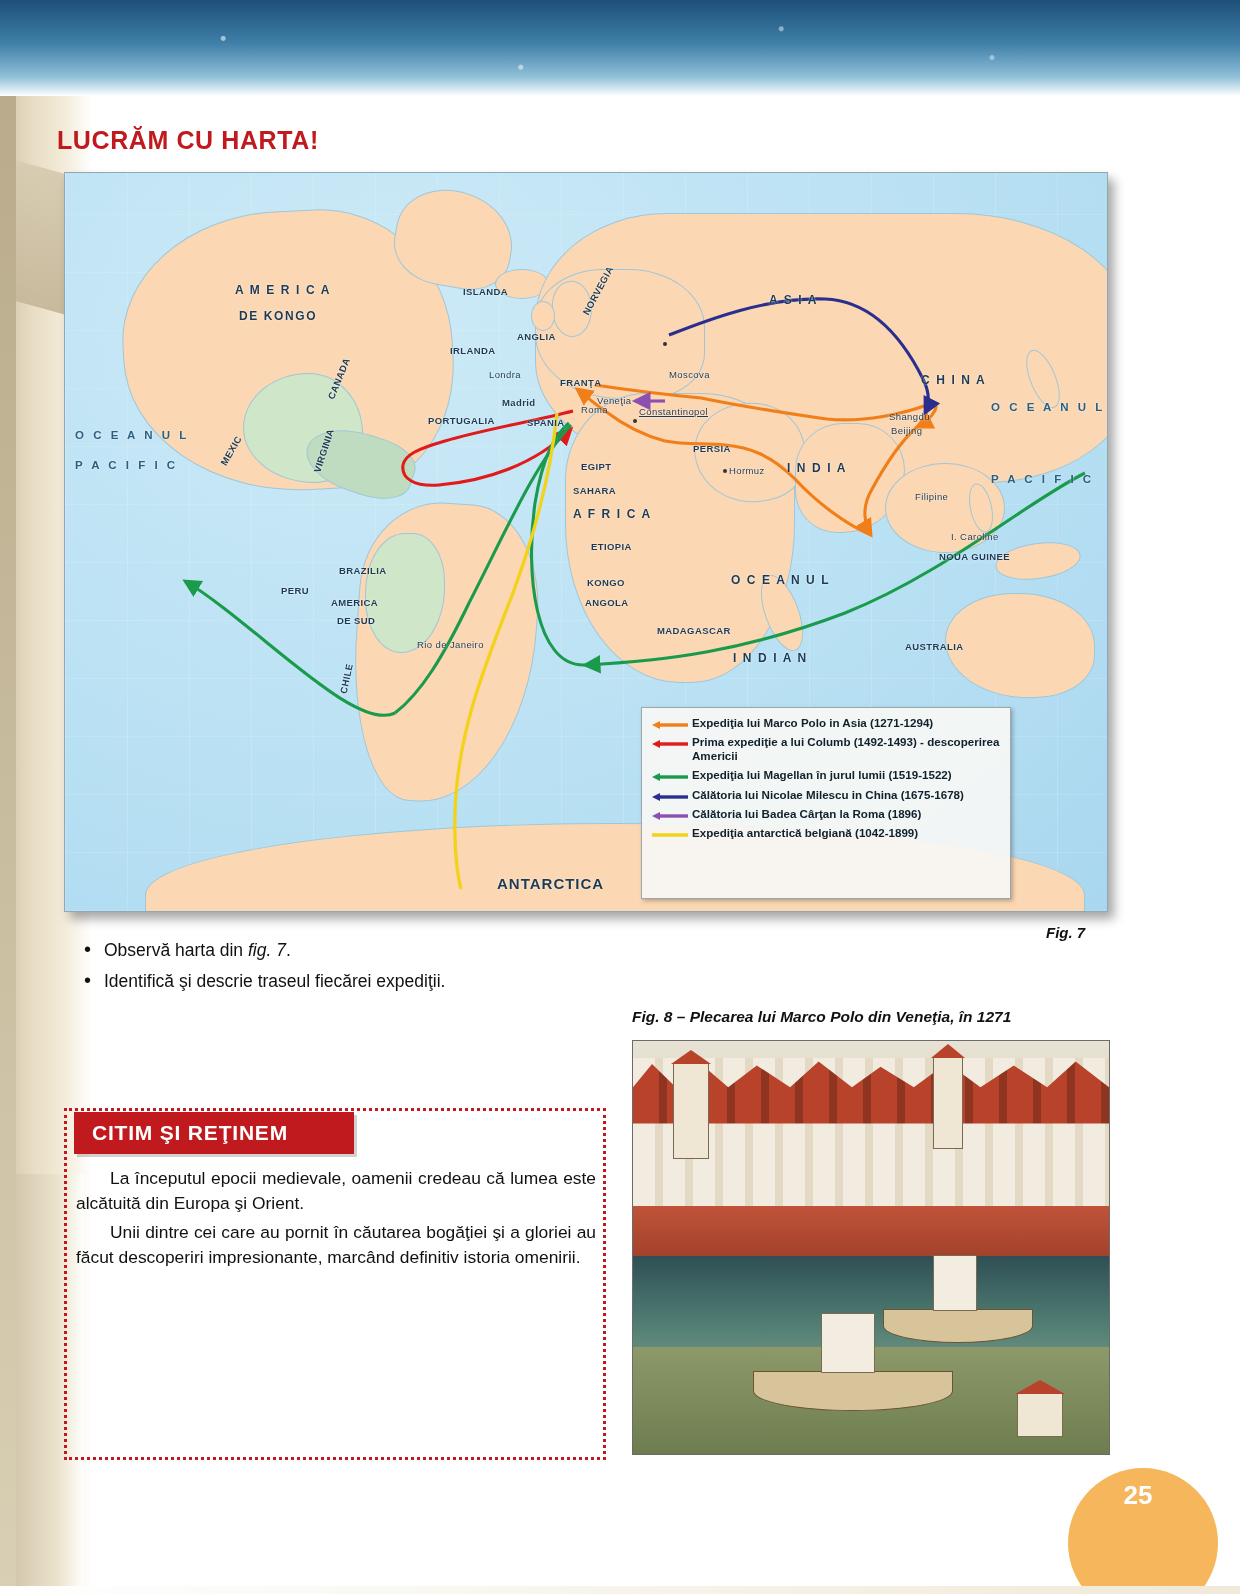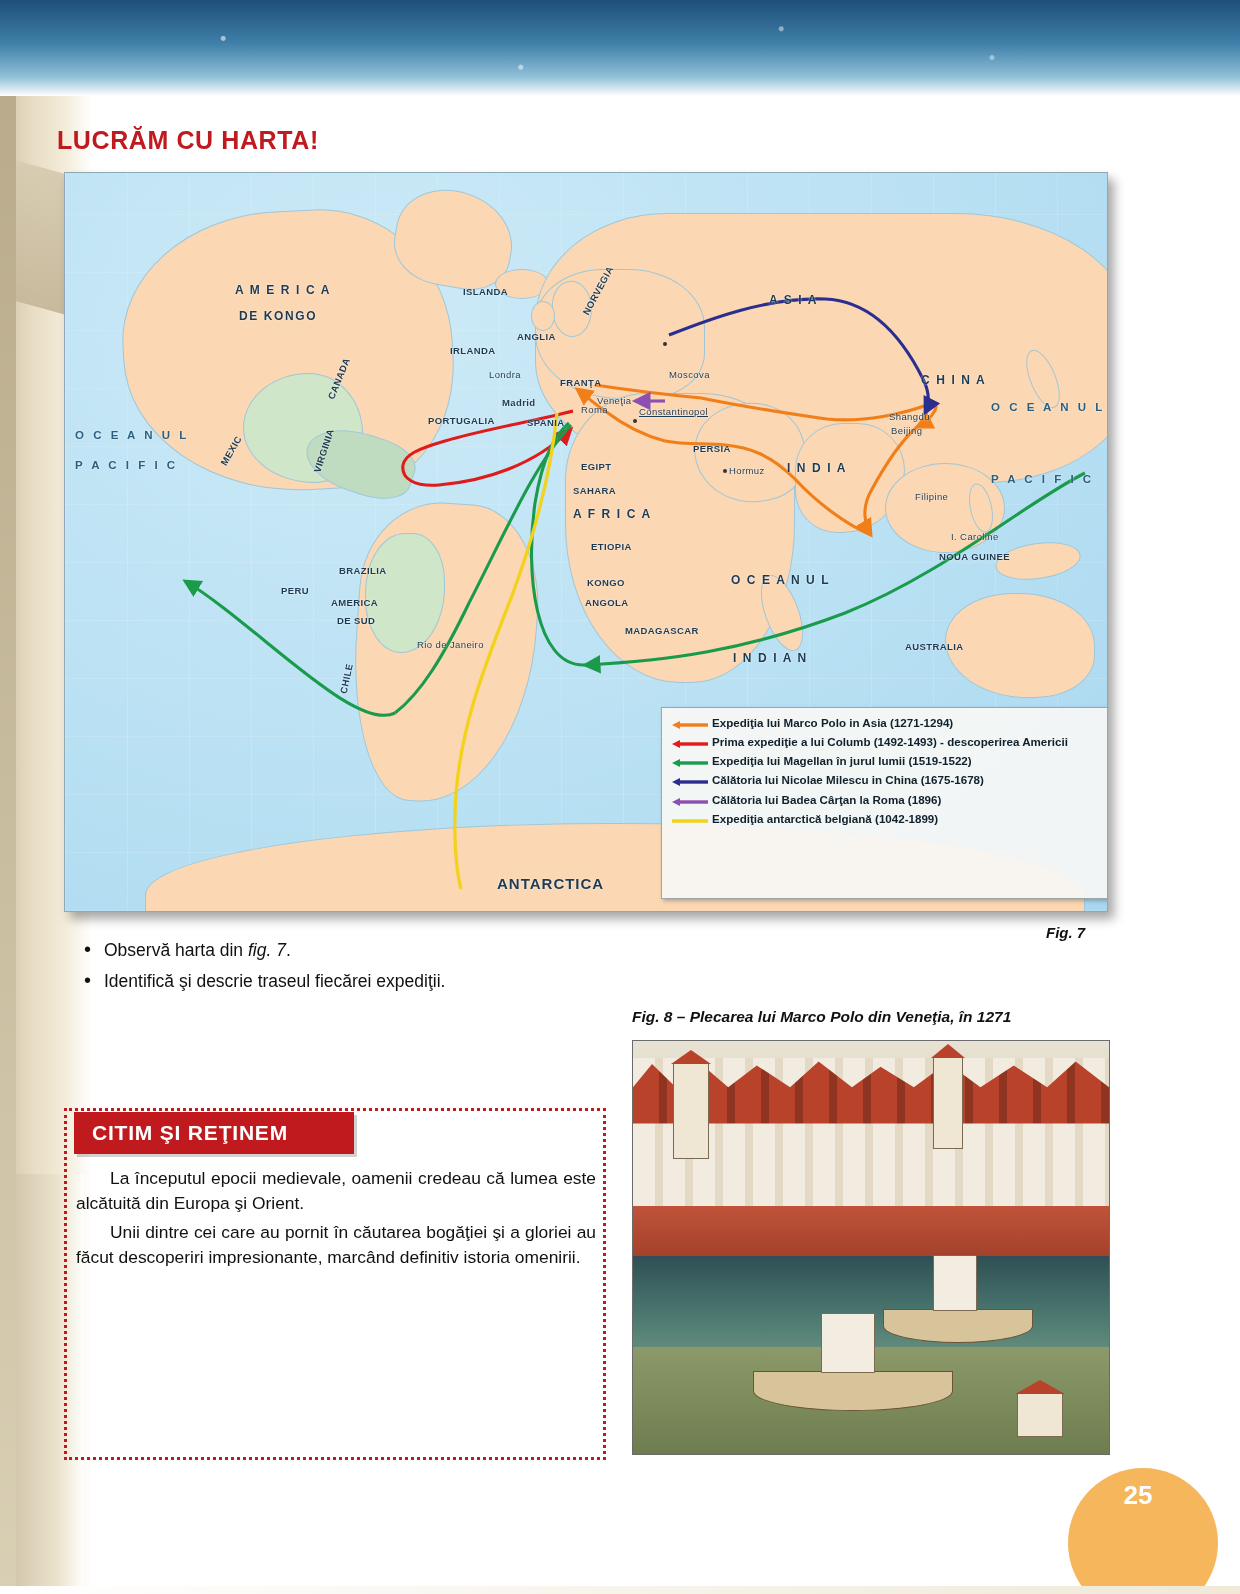--- a/index.html
+++ b/index.html
@@ -142,21 +142,21 @@
   .map-label.rot-vir { transform: rotate(-72deg); }
   .map-label.rot-mex { transform: rotate(-60deg); }
   .map-label.rot-chile { transform: rotate(-78deg); }
   .map-label.rot-norv { transform: rotate(-62deg); }
   .city-dot {
     position: absolute; width: 4px; height: 4px; background: #333; border-radius: 50%;
   }
 
   
   .legend {
-    position: absolute; left: 596px; top: 534px; width: 452px; height: 192px;
+    position: absolute; left: 576px; top: 534px; width: 370px; height: 192px;
     background: rgba(247,247,245,.92);
     border: 1px solid #9aa7ad;
     box-shadow: 2px 2px 4px rgba(0,0,0,.25);
     padding: 8px 10px 6px 10px;
   }
   .legend-row {
     display: flex; align-items: flex-start; margin-bottom: 5px;
   }
   .legend-arrow { width: 40px; flex: 0 0 40px; padding-top: 4px; }
   .legend-arrow svg { display: block; }
@@ -370,21 +370,21 @@
   <div class="map-label sm" style="left:628px;top:270px;">PERSIA</div>
   <div class="map-label sm" style="left:664px;top:292px;font-weight:normal;">Hormuz</div>
   <div class="city-dot" style="left:658px;top:296px;"></div>
   <div class="map-label" style="left:722px;top:288px;">I N D I A</div>
   <div class="map-label sm" style="left:516px;top:288px;">EGIPT</div>
   <div class="map-label sm" style="left:460px;top:312px;padding-left:48px;">SAHARA</div>
   <div class="map-label" style="left:508px;top:334px;">A F R I C A</div>
   <div class="map-label sm" style="left:526px;top:368px;">ETIOPIA</div>
   <div class="map-label sm" style="left:522px;top:404px;">KONGO</div>
   <div class="map-label sm" style="left:520px;top:424px;">ANGOLA</div>
-  <div class="map-label sm" style="left:560px;top:452px;">MADAGASCAR</div>
+  <div class="map-label sm" style="left:592px;top:452px;">MADAGASCAR</div>
   <div class="map-label sm" style="left:274px;top:392px;">BRAZILIA</div>
   <div class="map-label sm" style="left:216px;top:412px;">PERU</div>
   <div class="map-label sm" style="left:266px;top:424px;">AMERICA</div>
   <div class="map-label sm" style="left:272px;top:442px;">DE SUD</div>
   <div class="map-label sm rot-chile" style="left:266px;top:500px;">CHILE</div>
   <div class="map-label sm" style="left:352px;top:466px;font-weight:normal;">Rio de Janeiro</div>
   <div class="map-label sm" style="left:850px;top:318px;font-weight:normal;">Filipine</div>
   <div class="map-label sm" style="left:886px;top:358px;font-weight:normal;">I. Caroline</div>
   <div class="map-label sm" style="left:874px;top:378px;">NOUA GUINEE</div>
   <div class="map-label" style="left:666px;top:400px;">O C E A N U L</div>

